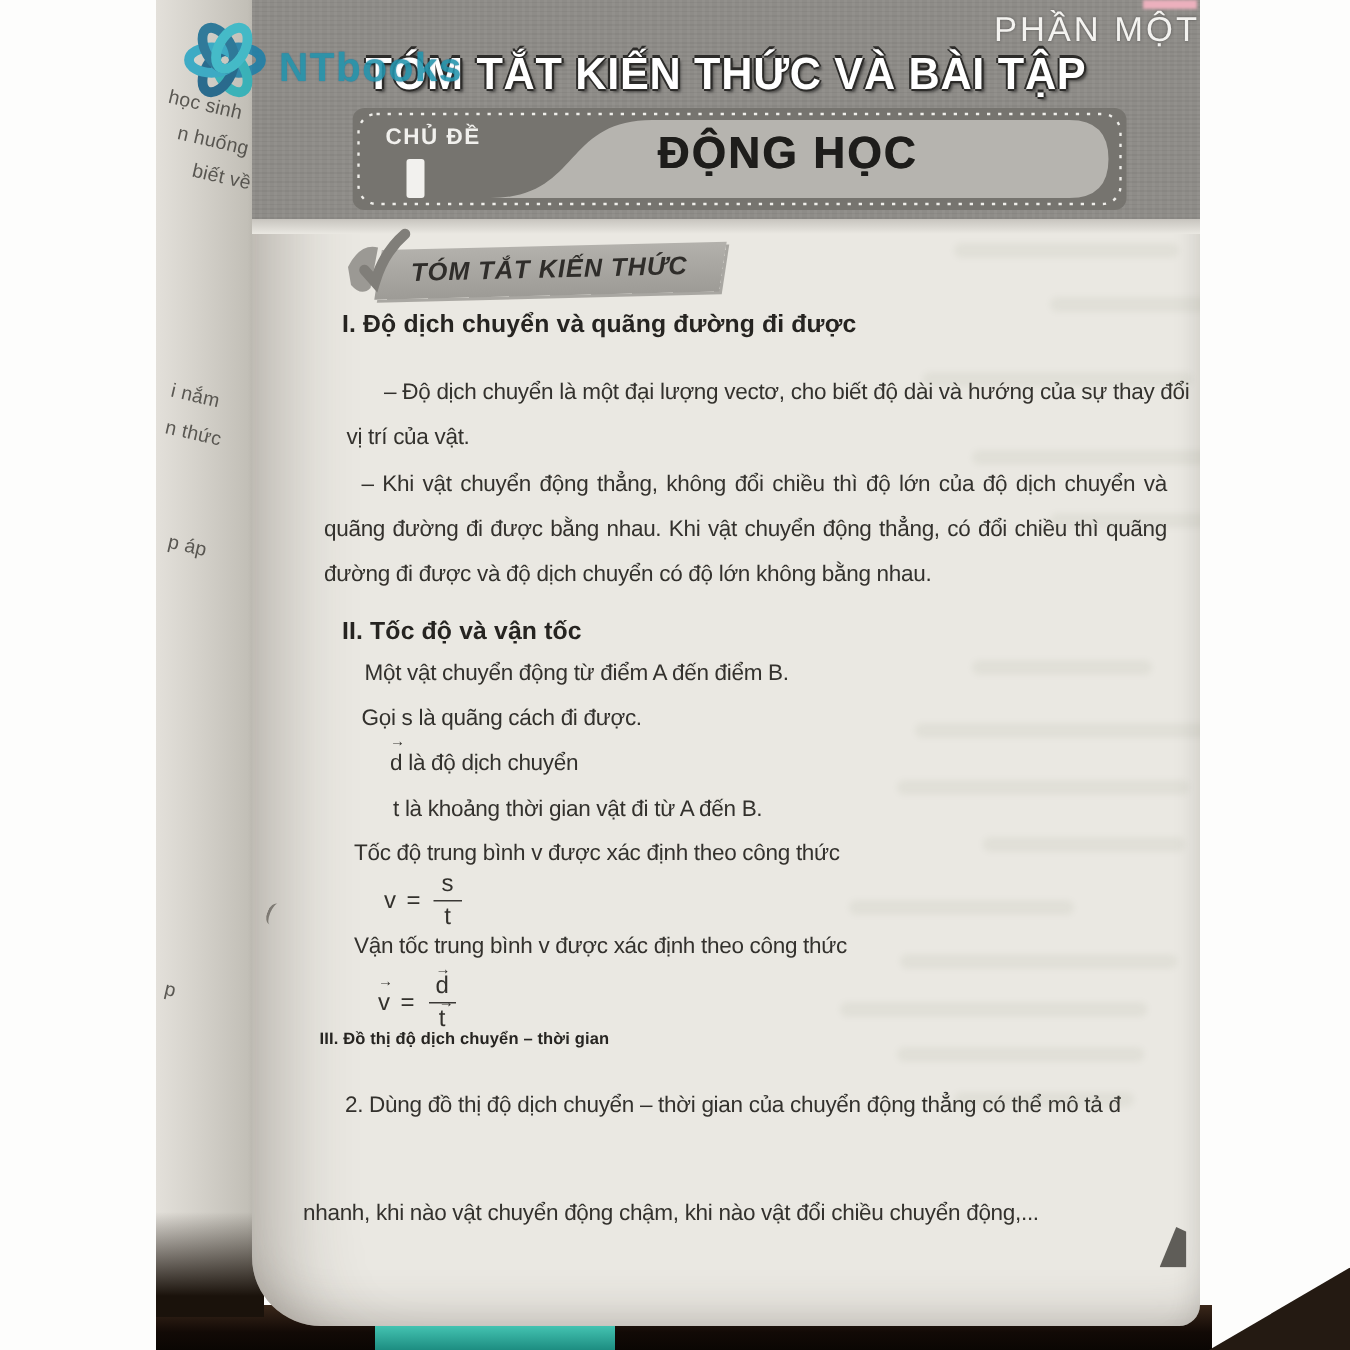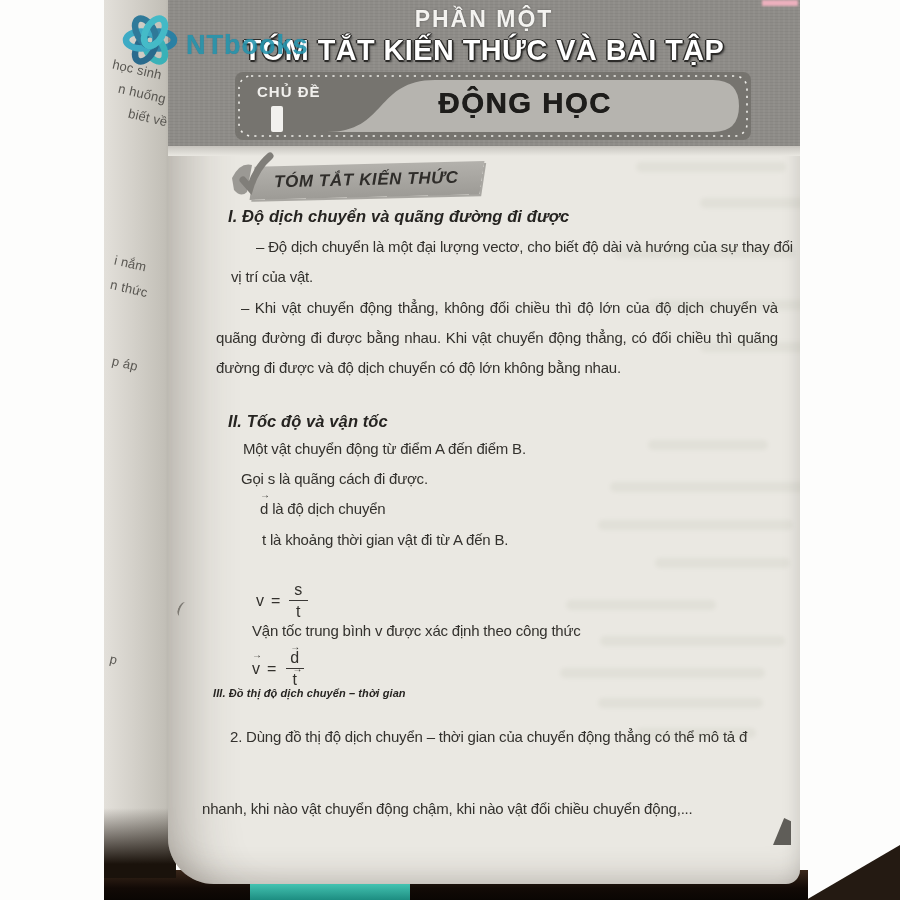--- a/index.html
+++ b/index.html
@@ -56,22 +56,22 @@
   }
   .band-edge{
     position:absolute; left:0; top:146px; width:100%; height:10px;
     background:linear-gradient(180deg,#c7c4be,#eae8e2);
   }
   .pink-sliver{
     position:absolute; left:594px; top:0; width:36px; height:6px;
     background:#ecb0bd; filter:blur(1px);
   }
   .part-label{
-    position:absolute; left:0; top:6px; width:100%; text-align:center;
-    color:#f4f3f0; font-size:23px; font-weight:700; letter-spacing:2px;
+    position:absolute; left:0; top:6px; width:100%; text-align:right;
+    color:#f4f3f0; font-size:23px; font-weight:400; letter-spacing:2px;
     text-shadow:0 0 2px rgba(40,40,40,.55);
   }
   .part-title{
     position:absolute; left:0; top:33px; width:100%; text-align:center;
     color:#ffffff; font-size:30px; font-weight:800; letter-spacing:.5px;
     transform:scaleX(.96);
     text-shadow:-1.5px 0 #2c2b29, 1.5px 0 #2c2b29, 0 -1.5px #2c2b29, 0 1.5px #2c2b29,
                  2px 2px 2px rgba(20,20,20,.6);
   }
   
@@ -102,25 +102,25 @@
   }
   .banner-title{
     position:absolute; left:44px; top:14px; white-space:nowrap;
     transform:rotate(-1.4deg);
     color:#2f2d2a; font-size:17px; font-weight:800; font-style:italic; letter-spacing:.6px;
   }
   .check-icon{position:absolute; left:-4px; top:-4px;}
   
   .h-sec{
     position:absolute; color:#262421; font-size:16.5px; font-weight:800;
-    letter-spacing:.1px; white-space:nowrap;font-style:italic;
+    letter-spacing:.1px; white-space:nowrap;
   }
   .para{
     position:absolute; width:562px; color:#33312d; font-size:15px;
-    line-height:30px; text-align:justify; text-indent:25px; letter-spacing:-.2px;
+    line-height:30px; text-align:justify; text-indent:25px; letter-spacing:-.2px;margin-top:15px;
   }
   .tline{
     position:absolute; color:#33312d; font-size:15px; white-space:nowrap; letter-spacing:-.2px;
   }
   .formula{
     position:absolute; color:#33312d; font-size:16px; display:flex; align-items:center;
   }
   .f-eq{margin:0 7px;}
   .frac{display:inline-flex; flex-direction:column; align-items:center; line-height:20px;}
   .frac .den{border-top:1.4px solid #3a3835; padding:1px 7px 0;}
@@ -207,31 +207,32 @@
 
     <div class="h-sec" style="left:60px; top:412px">II. Tốc độ và vận tốc</div>
     <div class="tline" style="left:75px; top:440px">Một vật chuyển động từ điểm A đến điểm B.</div>
     <div class="tline" style="left:73px; top:470px">Gọi s là quãng cách đi được.</div>
     <div class="tline" style="left:92px; top:500px">
       <span class="vec">d</span>&nbsp;<span>là độ dịch chuyển</span>
     </div>
     <div class="tline" style="left:94px; top:531px">
       <span>t</span>&nbsp;<span>là khoảng thời gian vật đi từ A đến B.</span>
     </div>
+    <div class="tline" style="left:68px; top:560px">Tốc độ trung bình v được xác định theo công thức</div>
 
     <div class="formula" style="left:88px; top:580px">
       <span>v</span>
       <span class="f-eq">=</span>
       <span class="frac">
         <span class="num">s</span>
         <span class="den">t</span>
       </span>
     </div>
 
-    <div class="tline" style="left:84px; top:622px">Vận tốc trung bình v được xác định theo công thức</div>
+    <div class="tline" style="left:68px; top:622px">Vận tốc trung bình v được xác định theo công thức</div>
 
     <div class="formula" style="left:84px; top:648px">
       <span class="vec">v</span>
       <span class="f-eq">=</span>
       <span class="frac">
         <span class="num"><span class="vec">d</span></span>
         <span class="den"><span class="vec">t</span></span>
       </span>
     </div>
 

